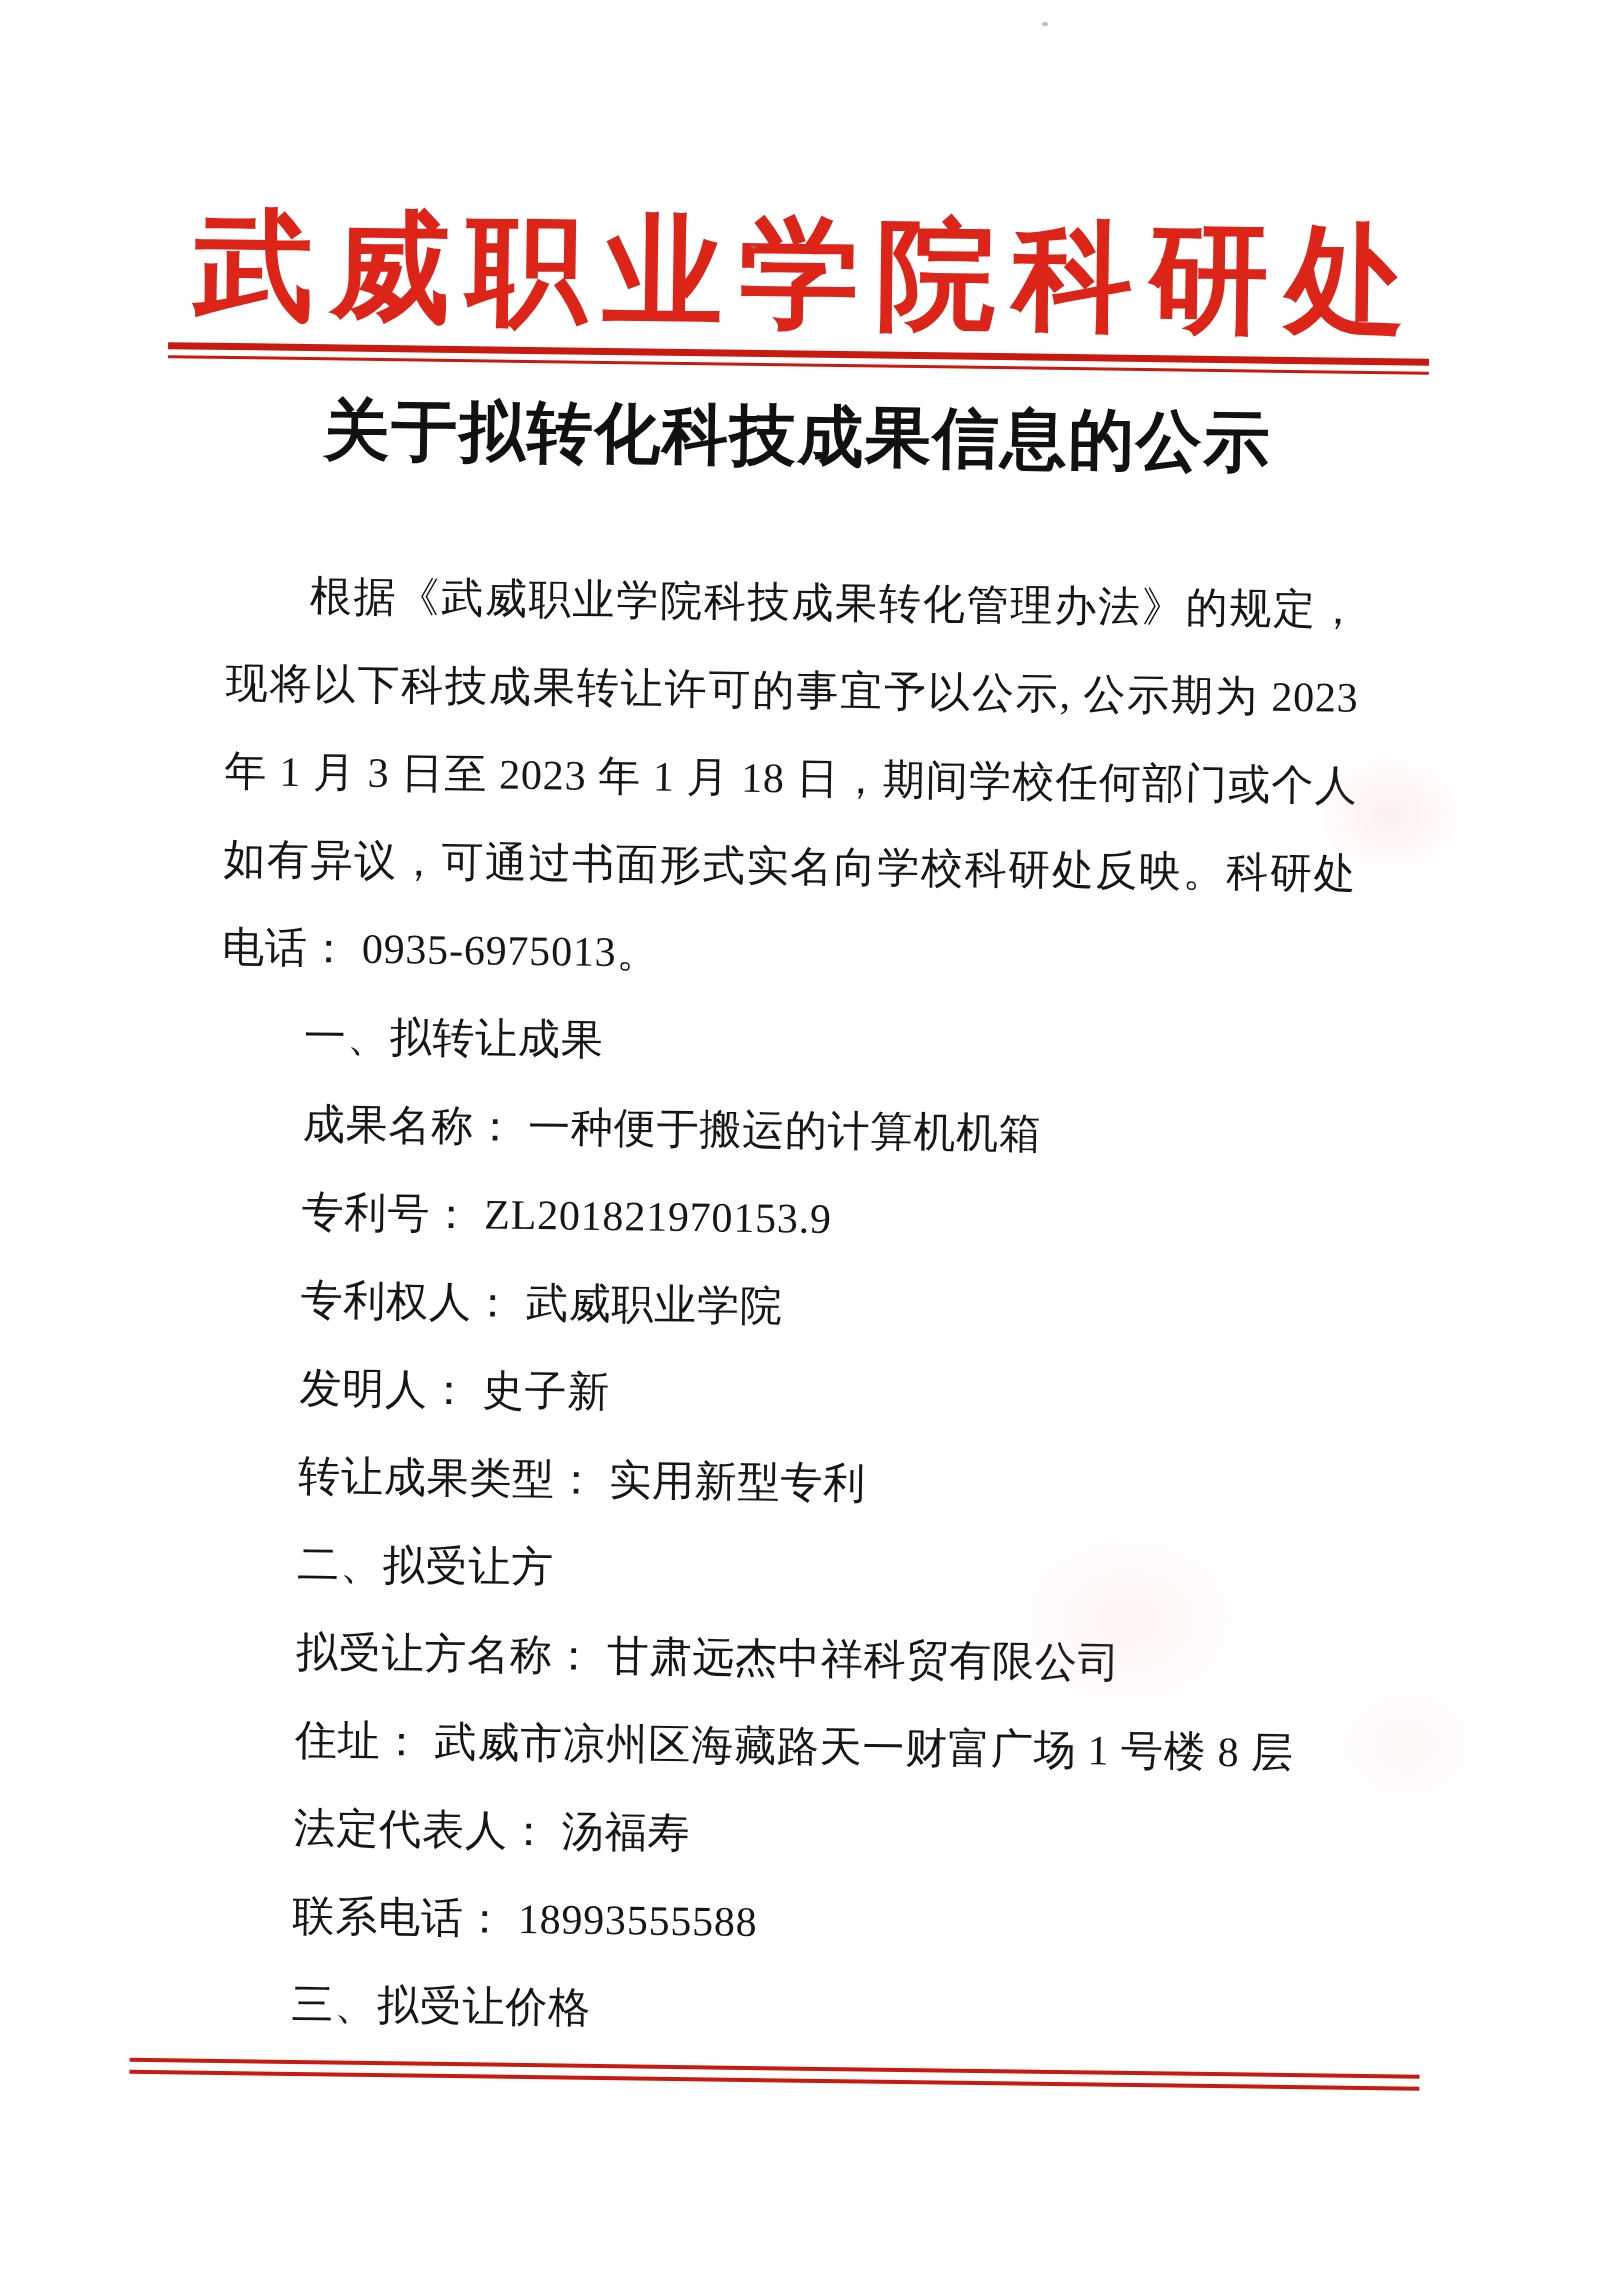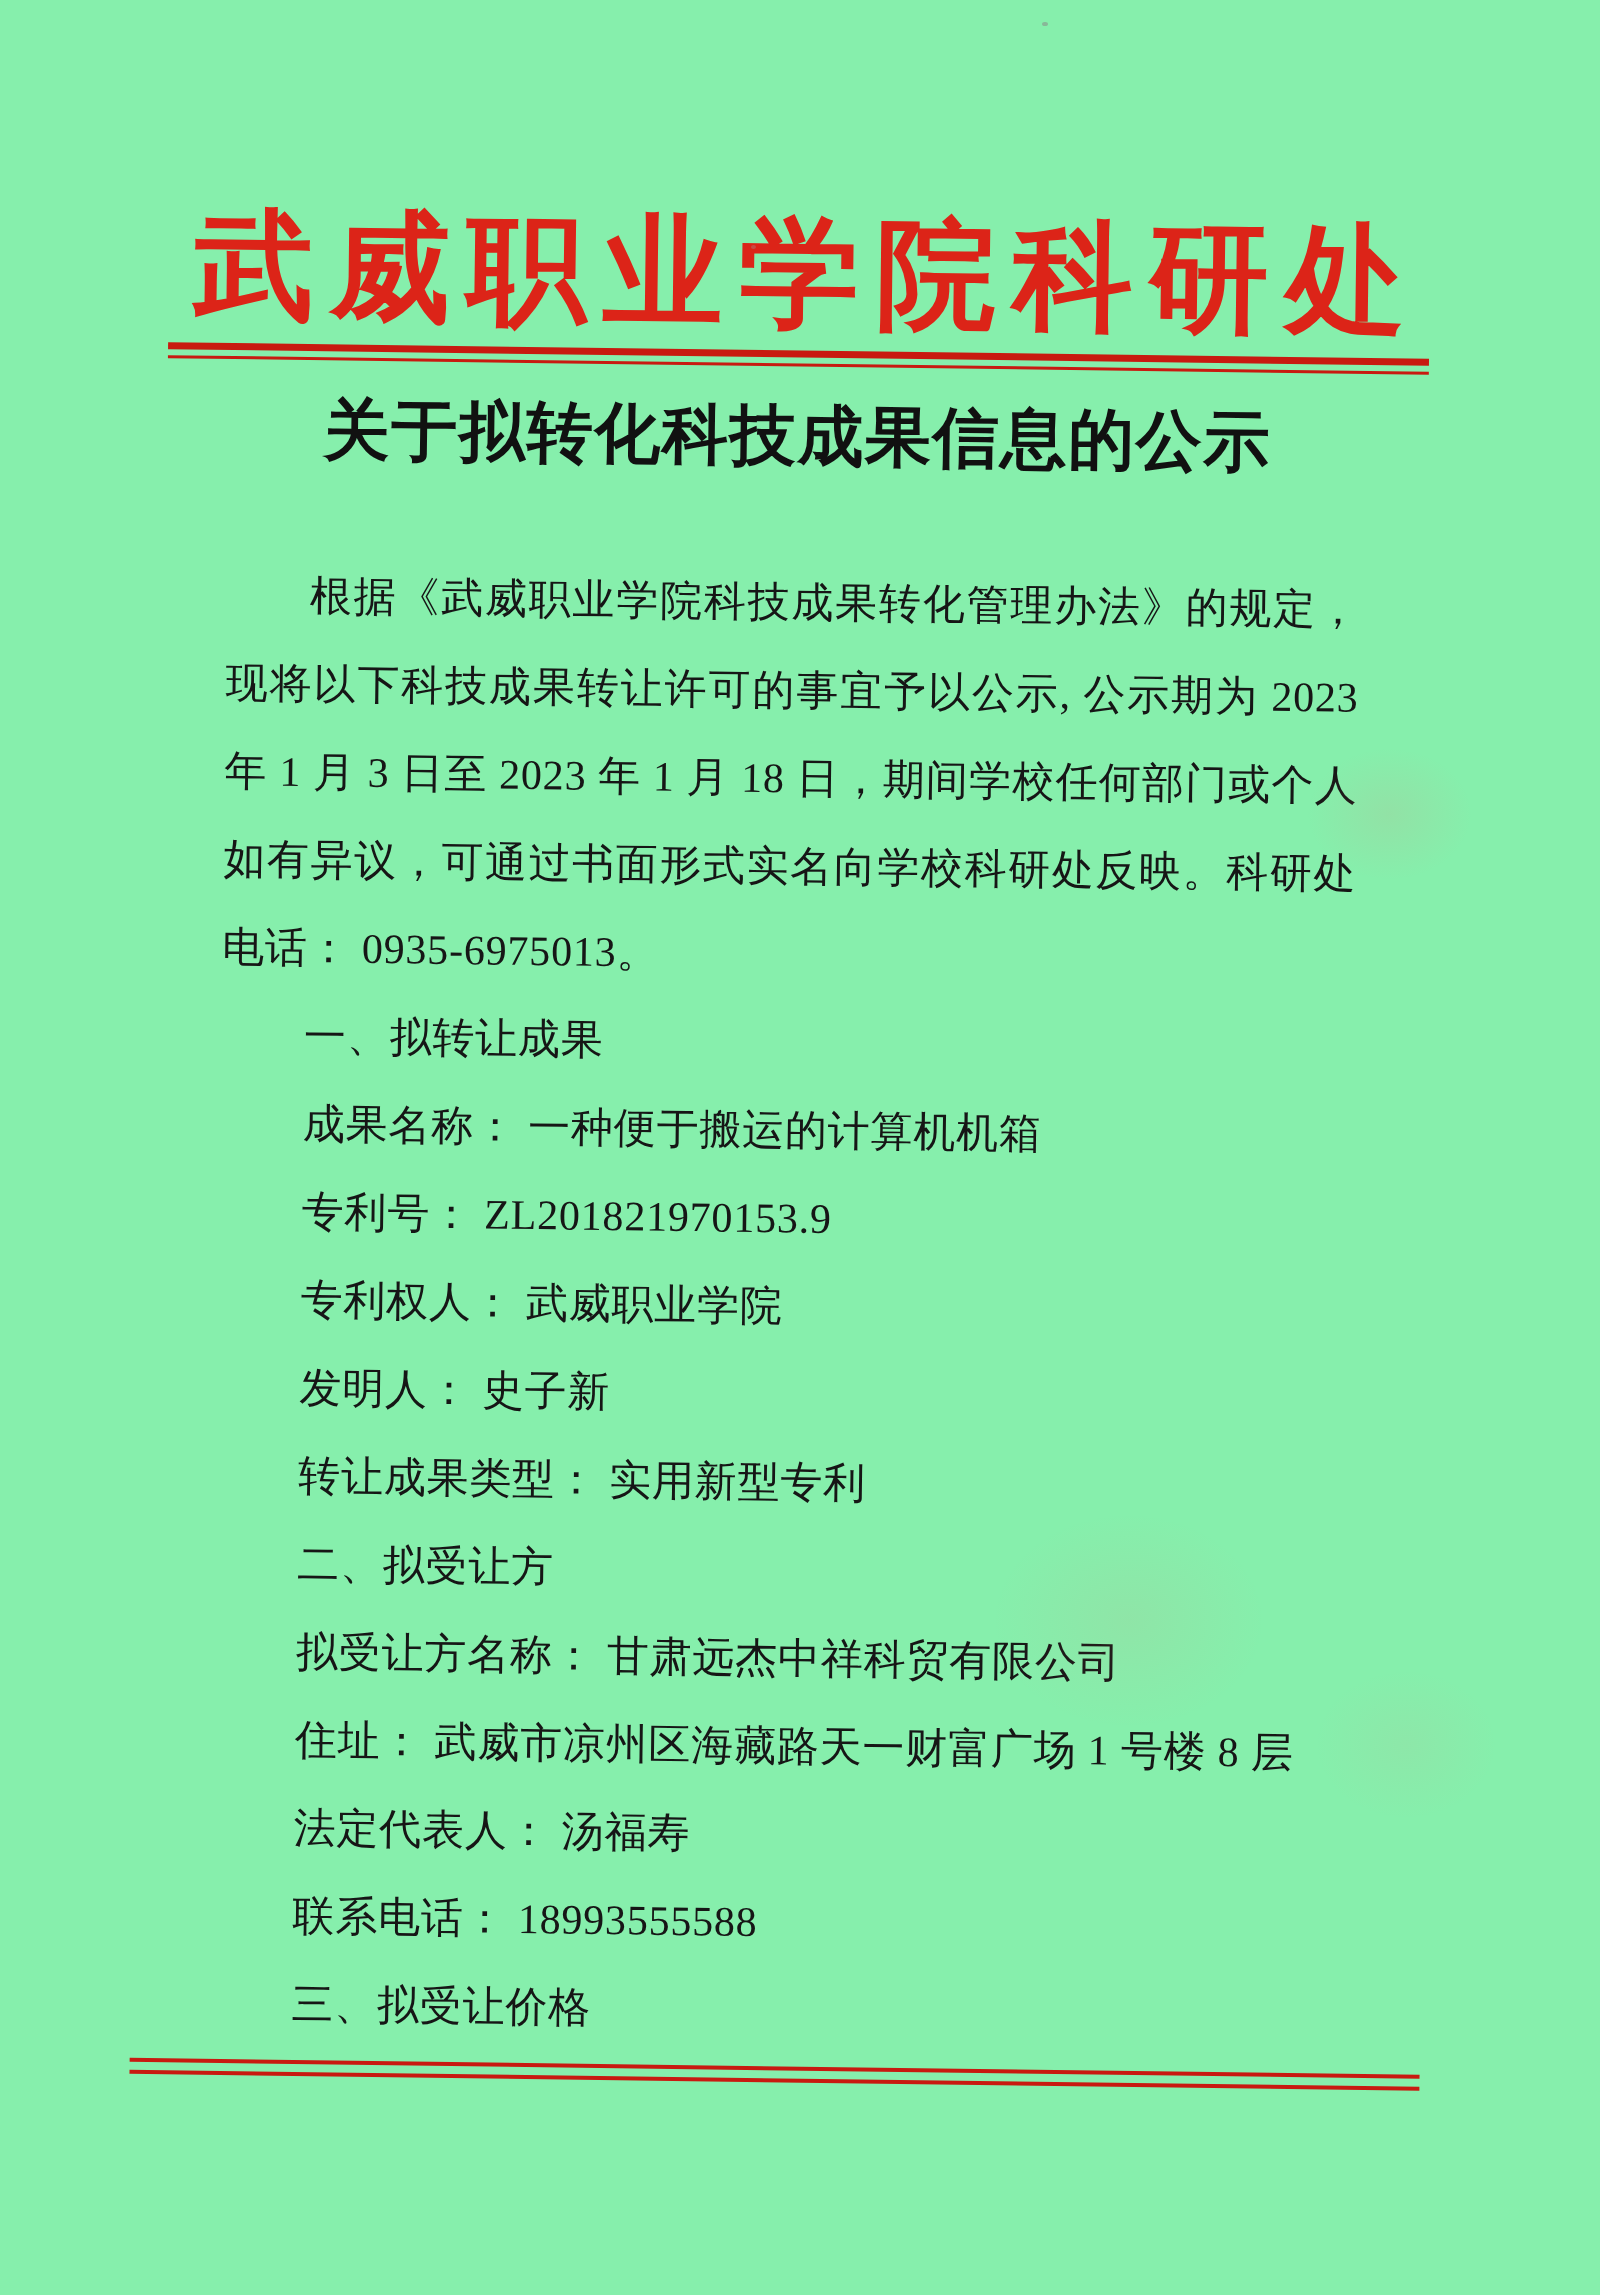--- a/index.html
+++ b/index.html
@@ -4,21 +4,21 @@
 <style>
   html, body { margin: 0; padding: 0; }
   body {
     width: 1601px; height: 2295px;
     background: #e9e9e7;
     font-family: "Liberation Serif", "DejaVu Serif", serif;
   }
   .sheet {
     position: relative;
     width: 1601px; height: 2295px;
-    background: #86efac;
+    background: #ffffff;
     overflow: hidden;
   }
   
   .content {
     position: relative;
     transform: rotate(0.75deg);
     transform-origin: 0 0;
     color: #1c1c1c;
   }
   .masthead {

